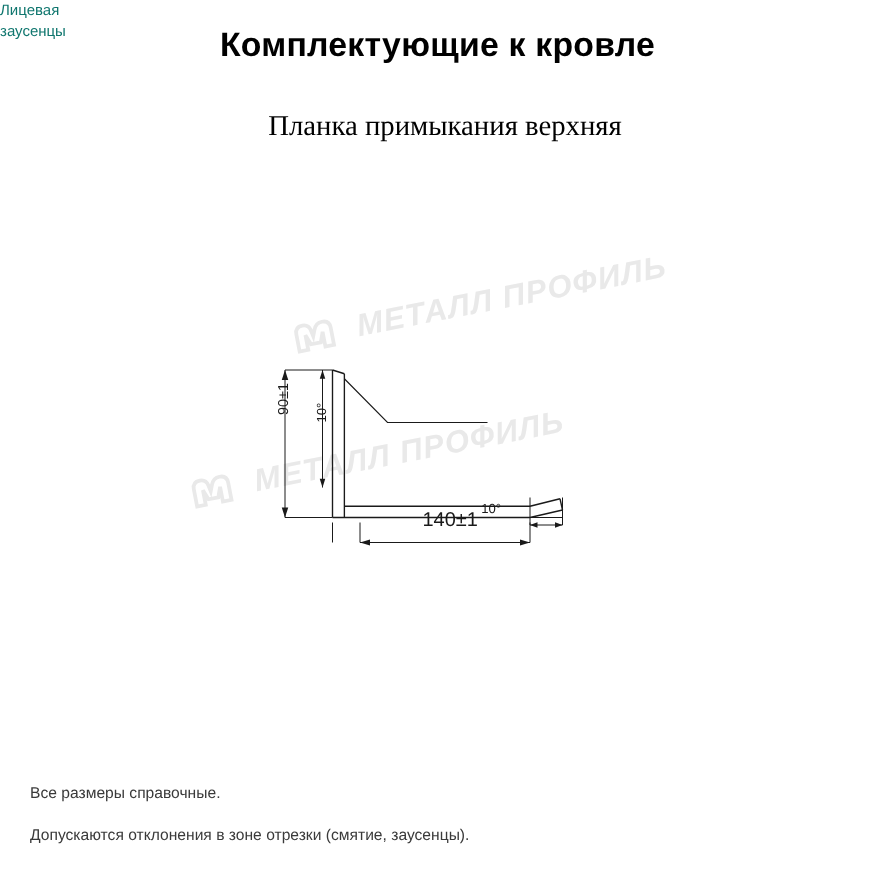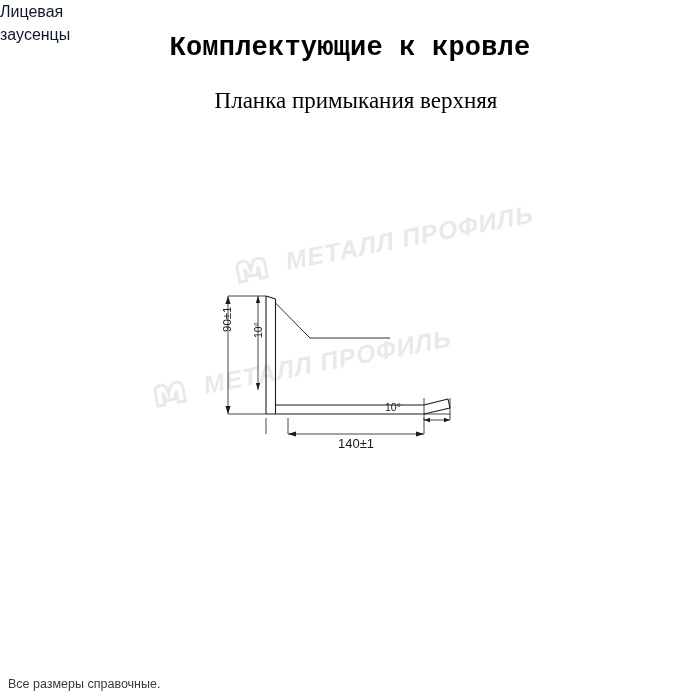--- a/index.html
+++ b/index.html
@@ -23,26 +23,26 @@
   }
   
   .title-block {
     position: absolute;
     left: 0;
     top: 22px;
     width: 700px;
     text-align: center;
   }
   .main-title {
-    font-family: Liberation Mono, monospace;
+    font-family: Liberation Sans, sans-serif;
     font-weight: bold;
     font-size: 27px;
     letter-spacing: 0.2px;
     color: #000;
-    margin: 12px;
+    margin: 0;
     line-height: 1.1;
   }
   .sub-title-block {
     position: absolute;
     left: 0;
     top: 85px;
     width: 700px;
     text-align: center;
   }
   .sub-title {
@@ -97,46 +97,46 @@
   }
   .lbl-ang1 {
     left: 252px;
     top: 338px;
     transform: rotate(-90deg);
     transform-origin: left top;
     font-size: 10.5px;
   }
   .lbl-140 {
     left: 338px;
-    top: 436px;
-    font-size: 13px;
+    top: 408px;
+    font-size: 16px;
     text-align: center;
   }
   .lbl-ang2 {
     left: 385px;
     top: 401px;
     font-size: 10.5px;
   }
   .lbl-face {
     left: 314px;
     top: 327px;
     font-family: "Liberation Sans", sans-serif;
-    font-size: 16px;
+    font-size: 12px;
     line-height: 1.45;
-    color: #0f172a;
+    color: #0f766e;
   }
   
   .footer {
     position: absolute;
     left: 8px;
     bottom: 6px;
     width: 684px;
   }
   .footer p {
-    margin: 0;
+    margin: 16px;
     font-family: "Liberation Sans", sans-serif;
     font-size: 12.5px;
     color: #3a3a3a;
     line-height: 1.5;
   }
 </style>
 </head>
 <body>
 
 <div class="page">
@@ -227,15 +227,16 @@
   <div class="dim-label lbl-140">140±1</div>
   <div class="dim-label lbl-ang2">10°</div>
 
   <div class="lbl-face">
     <div>Лицевая</div>
     <div>заусенцы</div>
   </div>
 
   <div class="footer">
     <p>Все размеры справочные.</p>
+    <p>Допускаются отклонения в зоне отрезки (смятие, заусенцы).</p>
   </div>
 
 </div>
 
 </body></html>

